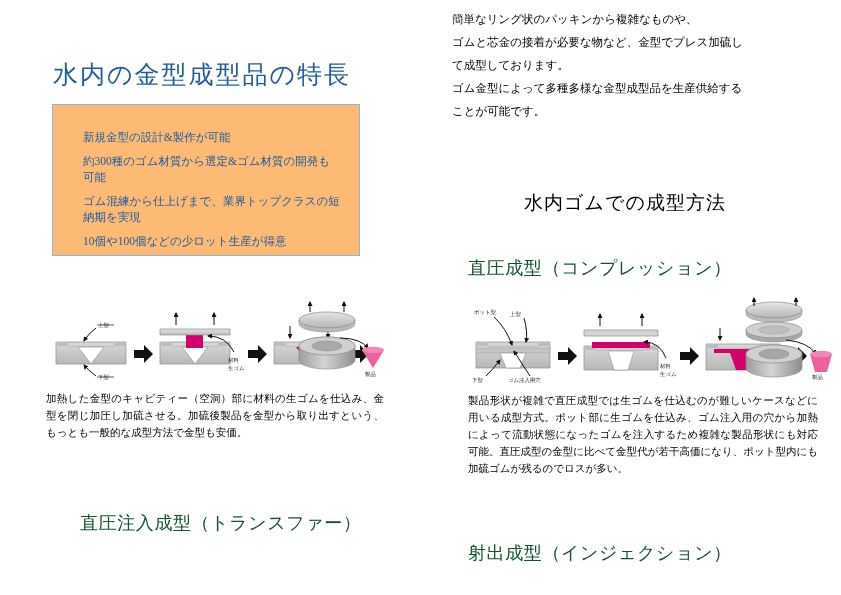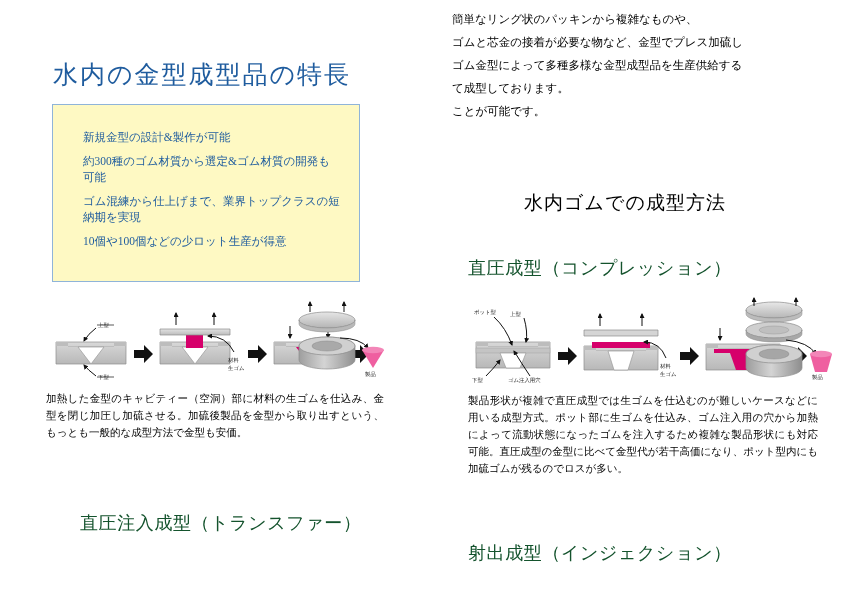--- a/index.html
+++ b/index.html
@@ -36,24 +36,24 @@
     letter-spacing: 2px;
     color: #1f5c9e;
     font-family: "Liberation Serif", "DejaVu Serif", serif;
     white-space: nowrap;
   }
 
   #feature-box {
     left: 52px;
     top: 104px;
     width: 308px;
-    height: 178px;
+    height: 152px;
     border: 1px solid #8fb4d9;
     box-sizing: border-box;
-    background: #fef9c3;
+    background: #fdba74;
   }
   #feature-list {
     list-style: none;
     margin: 0;
     padding: 24px 18px 0 30px;
   }
   #feature-list li {
     color: #1f5c9e;
     font-size: 11.5px;
     line-height: 16px;
@@ -231,22 +231,22 @@
     </svg>
   </div>
 
   <div class="abs caption" id="caption-left">加熱した金型のキャビティー（空洞）部に材料の生ゴムを仕込み、金型を閉じ加圧し加硫させる。加硫後製品を金型から取り出すという、もっとも一般的な成型方法で金型も安価。</div>
 
   <div class="abs sec-heading" id="heading-transfer">直圧注入成型（トランスファー）</div>
 
   <div class="abs" id="intro-paragraph">
     <span class="ln">簡単なリング状のパッキンから複雑なものや、</span>
     <span class="ln">ゴムと芯金の接着が必要な物など、金型でプレス加硫し</span>
+    <span class="ln">て成型しております。</span>
     <span class="ln">ゴム金型によって多種多様な金型成型品を生産供給する</span>
-    <span class="ln">て成型しております。</span>
     <span class="ln">ことが可能です。</span>
   </div>
 
   <div class="abs" id="right-title">水内ゴムでの成型方法</div>
 
   <div class="abs sec-heading" id="heading-compression">直圧成型（コンプレッション）</div>
 
   <div class="abs" id="diagram-transfer">
     <svg width="356" height="84" viewBox="0 0 356 84">
       <defs>

